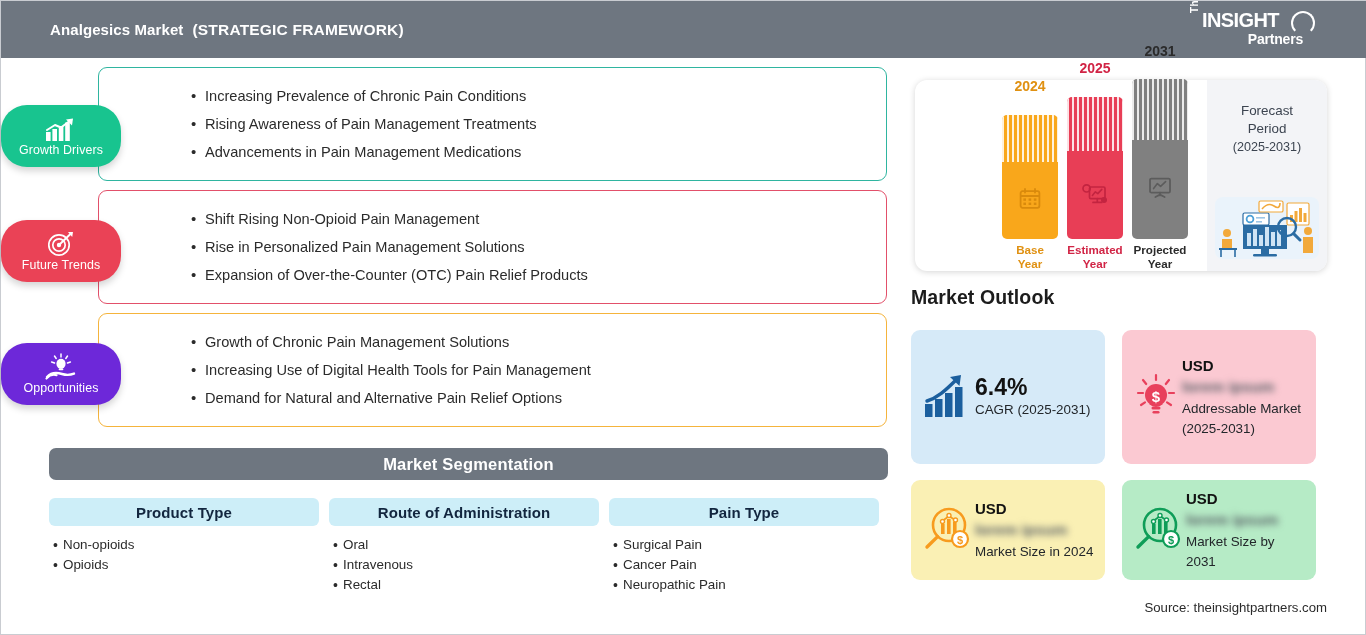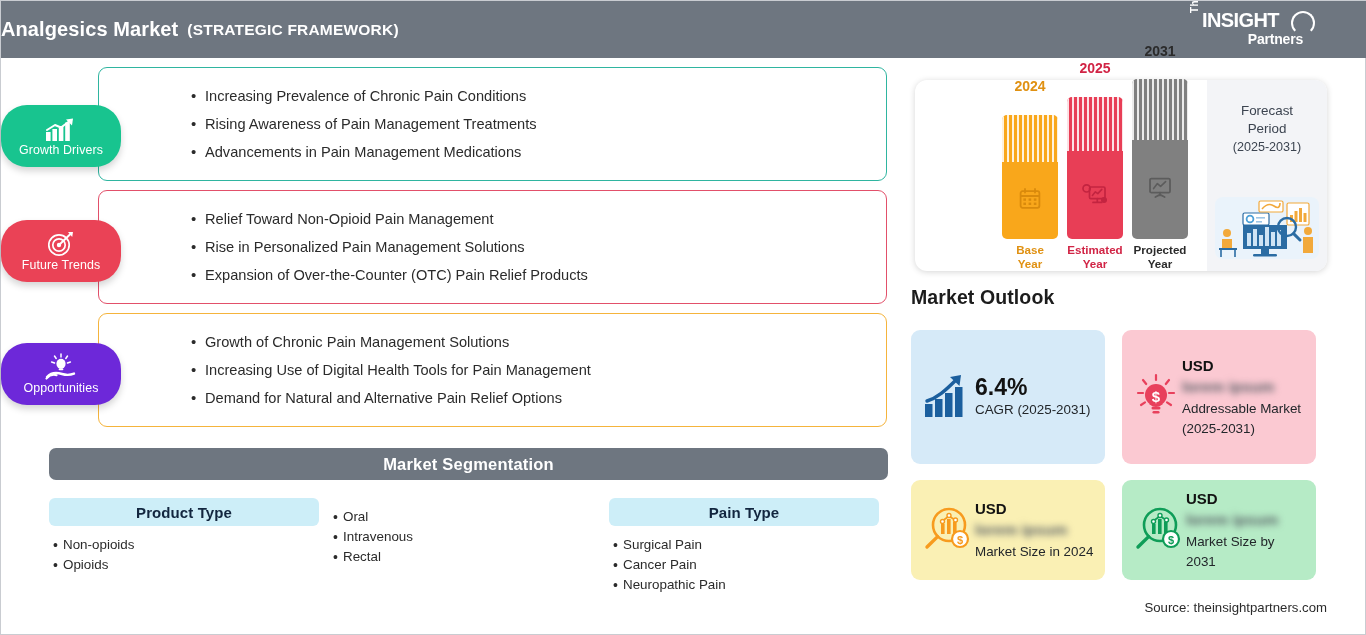--- a/index.html
+++ b/index.html
@@ -17,22 +17,23 @@
     background:#fff;
   }
 
   
   .header{
     position:absolute;left:0;top:0;width:1366px;height:57px;
     background:#6e7680;
     display:flex;align-items:center;
   }
   .header-title{
+    margin-left:49px;
     color:#ffffff;
-    font-size:20px;font-weight:bold;
+    font-size:15px;font-weight:bold;
     letter-spacing:.1px;
     white-space:nowrap;
   }
   .header-sub{
     margin-left:9px;
     color:#ffffff;
     font-size:15.5px;font-weight:bold;
     letter-spacing:.2px;
     white-space:nowrap;
   }
@@ -255,21 +256,21 @@
             <path d="M22 1.5 L29 0.6 L28 7.5 Z" fill="#fff"></path>
           </svg>
         </span>
         <span class="b-lab">Growth Drivers</span>
       </div>
     </div>
 
     <div class="pillar p-red" style="left:0;top:132px;">
       <div class="box">
         <ul class="bullets">
-          <li>Relief Toward Non-Opioid Pain Management</li>
+          <li>Shift Rising Non-Opioid Pain Management</li>
           <li>Rise in Personalized Pain Management Solutions</li>
           <li>Expansion of Over-the-Counter (OTC) Pain Relief Products</li>
         </ul>
       </div>
       <div class="badge" style="top:30px;">
         <span class="b-ico">
           <svg width="30" height="26" viewBox="0 0 30 26">
             <circle cx="13" cy="14" r="10.2" fill="none" stroke="#fff" stroke-width="1.7"></circle>
             <circle cx="13" cy="14" r="6.2" fill="none" stroke="#fff" stroke-width="1.7"></circle>
             <circle cx="13" cy="14" r="2.2" fill="#fff"></circle>
@@ -313,20 +314,21 @@
 
     <div class="seg-cols">
       <div class="seg-col">
         <div class="seg-head">Product Type</div>
         <ul class="seg-list">
           <li>Non-opioids</li>
           <li>Opioids</li>
         </ul>
       </div>
       <div class="seg-col">
+        <div class="seg-head">Route of Administration</div>
         <ul class="seg-list">
           <li>Oral</li>
           <li>Intravenous</li>
           <li>Rectal</li>
         </ul>
       </div>
       <div class="seg-col">
         <div class="seg-head">Pain Type</div>
         <ul class="seg-list">
           <li>Surgical Pain</li>

